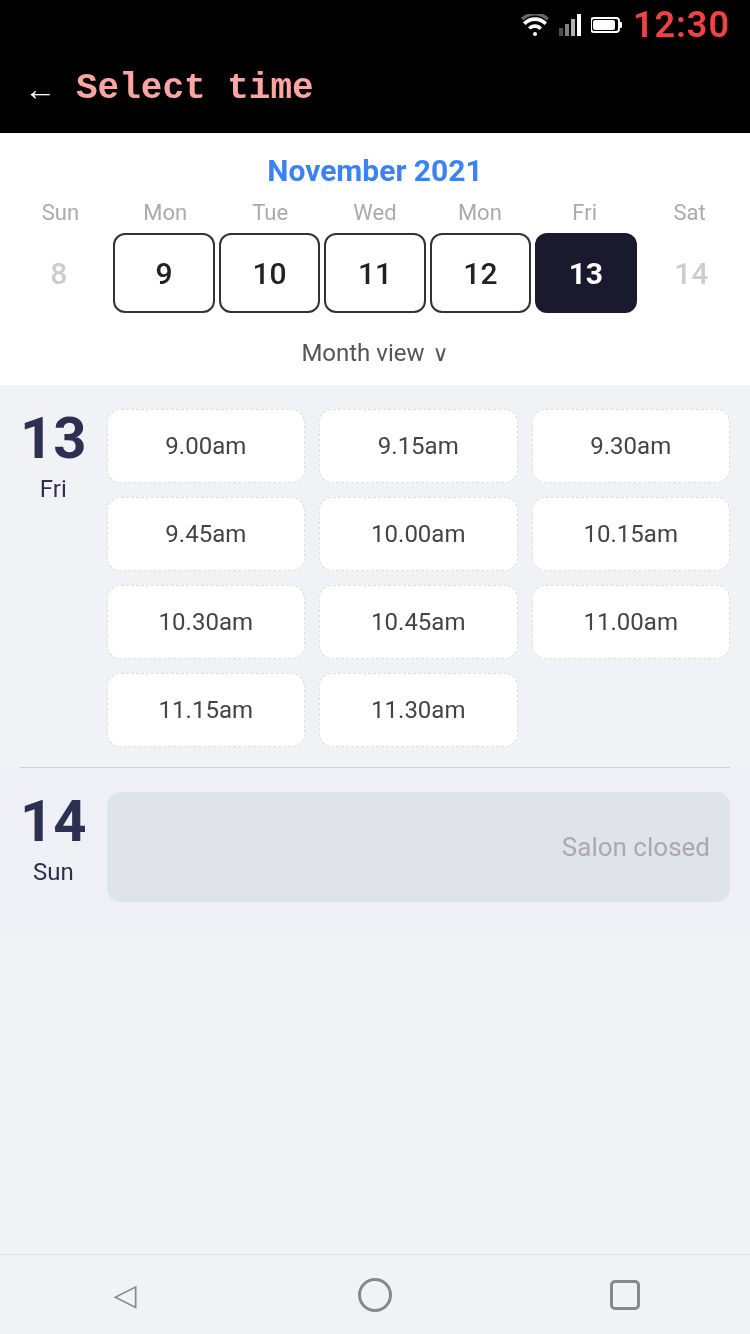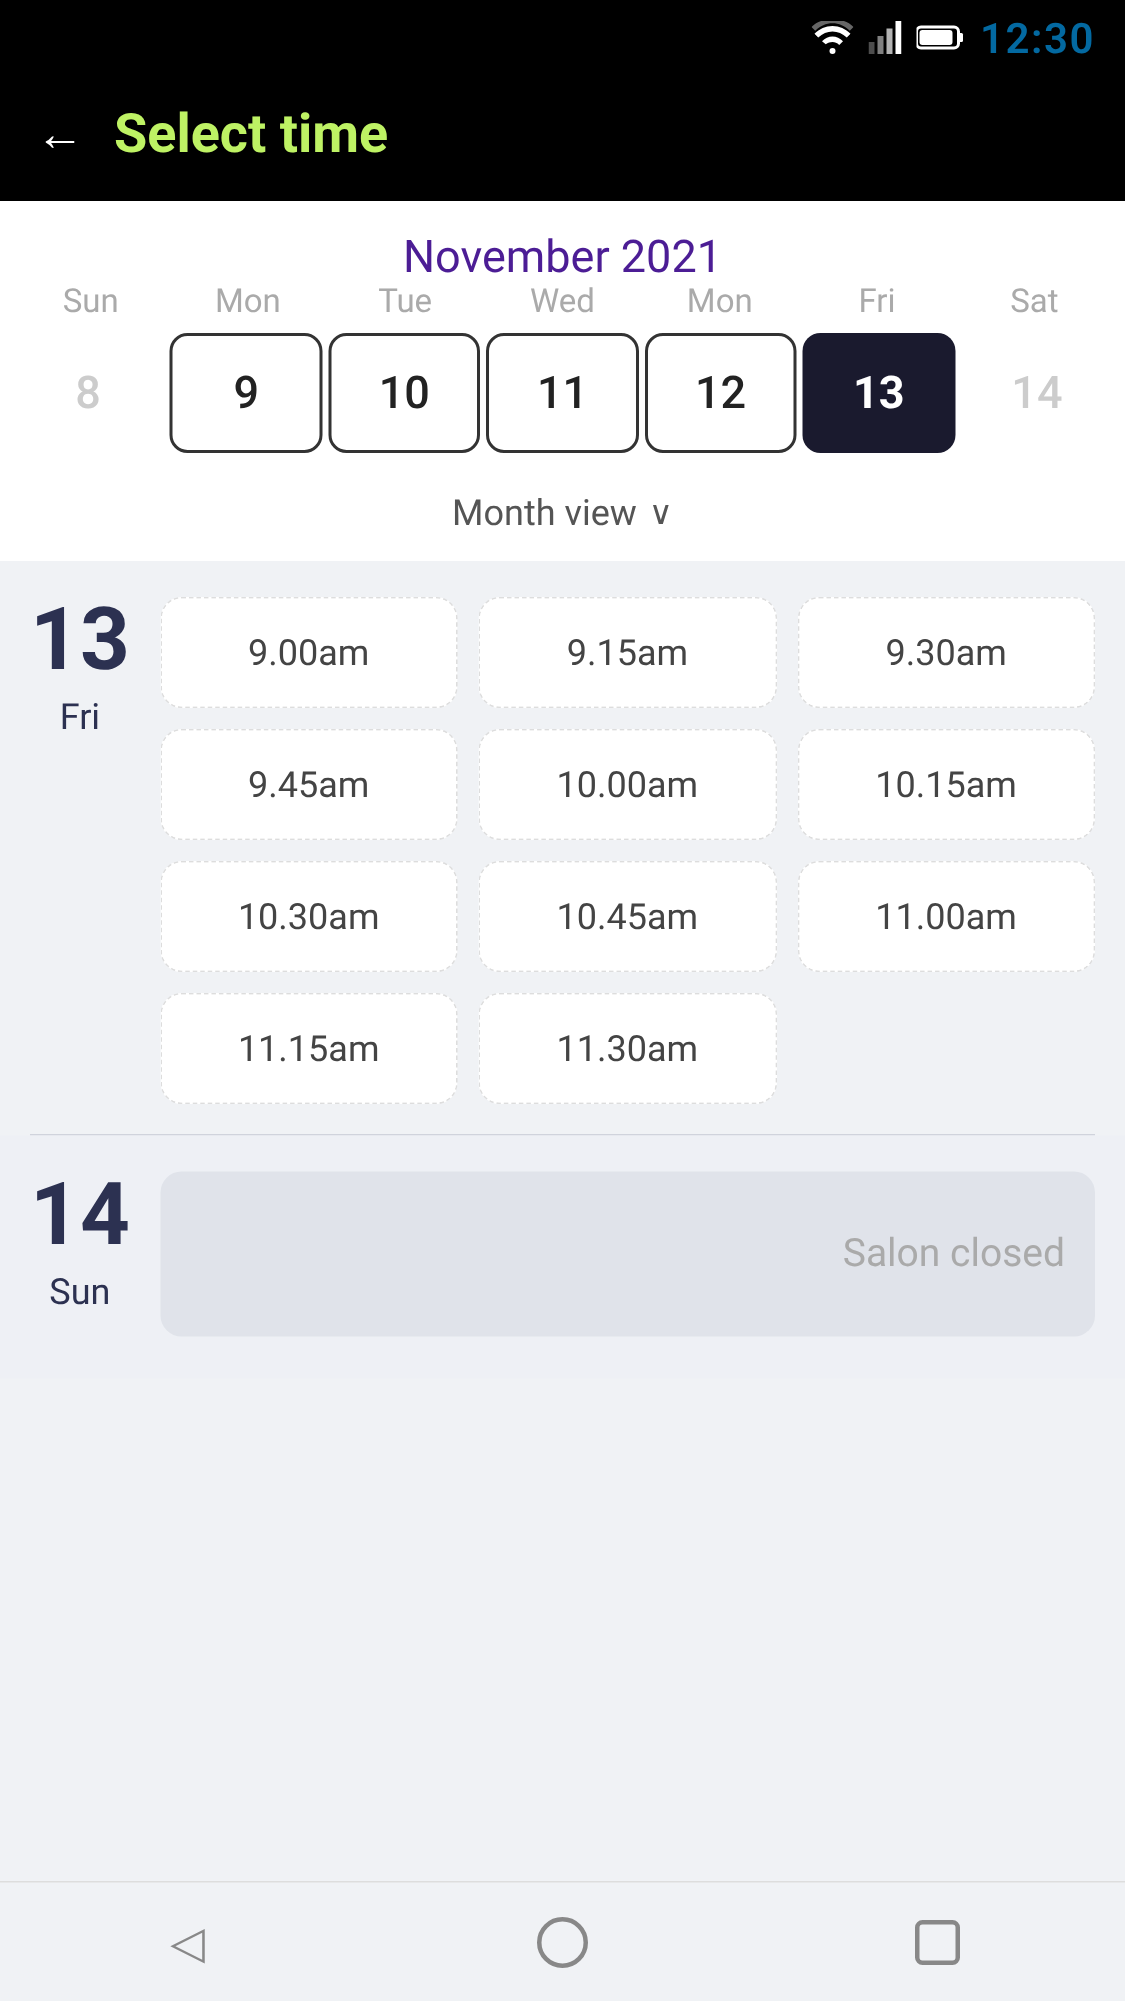--- a/index.html
+++ b/index.html
@@ -22,57 +22,58 @@
       justify-content: flex-end;
       padding: 0 20px;
       gap: 12px;
     }
     .status-icons {
       display: flex;
       align-items: center;
       gap: 10px;
     }
     .status-time {
-      color: #0369a1;
-      font-size: 28px;
+      color: #ef4444;
+      font-size: 36px;
       font-weight: 600;
       letter-spacing: 1px;
     }
 
     
     .header {
       background: #000;
       padding: 18px 24px 24px;
       display: flex;
       align-items: center;
       gap: 20px;
     }
     .back-arrow {
       color: #fff;
       font-size: 32px;
       cursor: pointer;
       line-height: 1;
     }
     .header-title {
-      color: #bef264;
+      color: #fca5a5;
       font-size: 36px;
       font-weight: 700;
+      font-family: Liberation Mono, monospace;
     }
 
     
     .calendar-section {
       background: #fff;
       padding: 20px 0 0;
     }
     .month-year {
       text-align: center;
       font-size: 30px;
-      font-weight: 400;
-      color: #4c1d95;
-      margin-bottom: 0;
+      font-weight: 700;
+      color: #3b82f6;
+      margin-bottom: 12px;
     }
 
     
     .day-headers {
       display: grid;
       grid-template-columns: repeat(7, 1fr);
       padding: 0 8px;
       margin-bottom: 8px;
     }
     .day-header {

